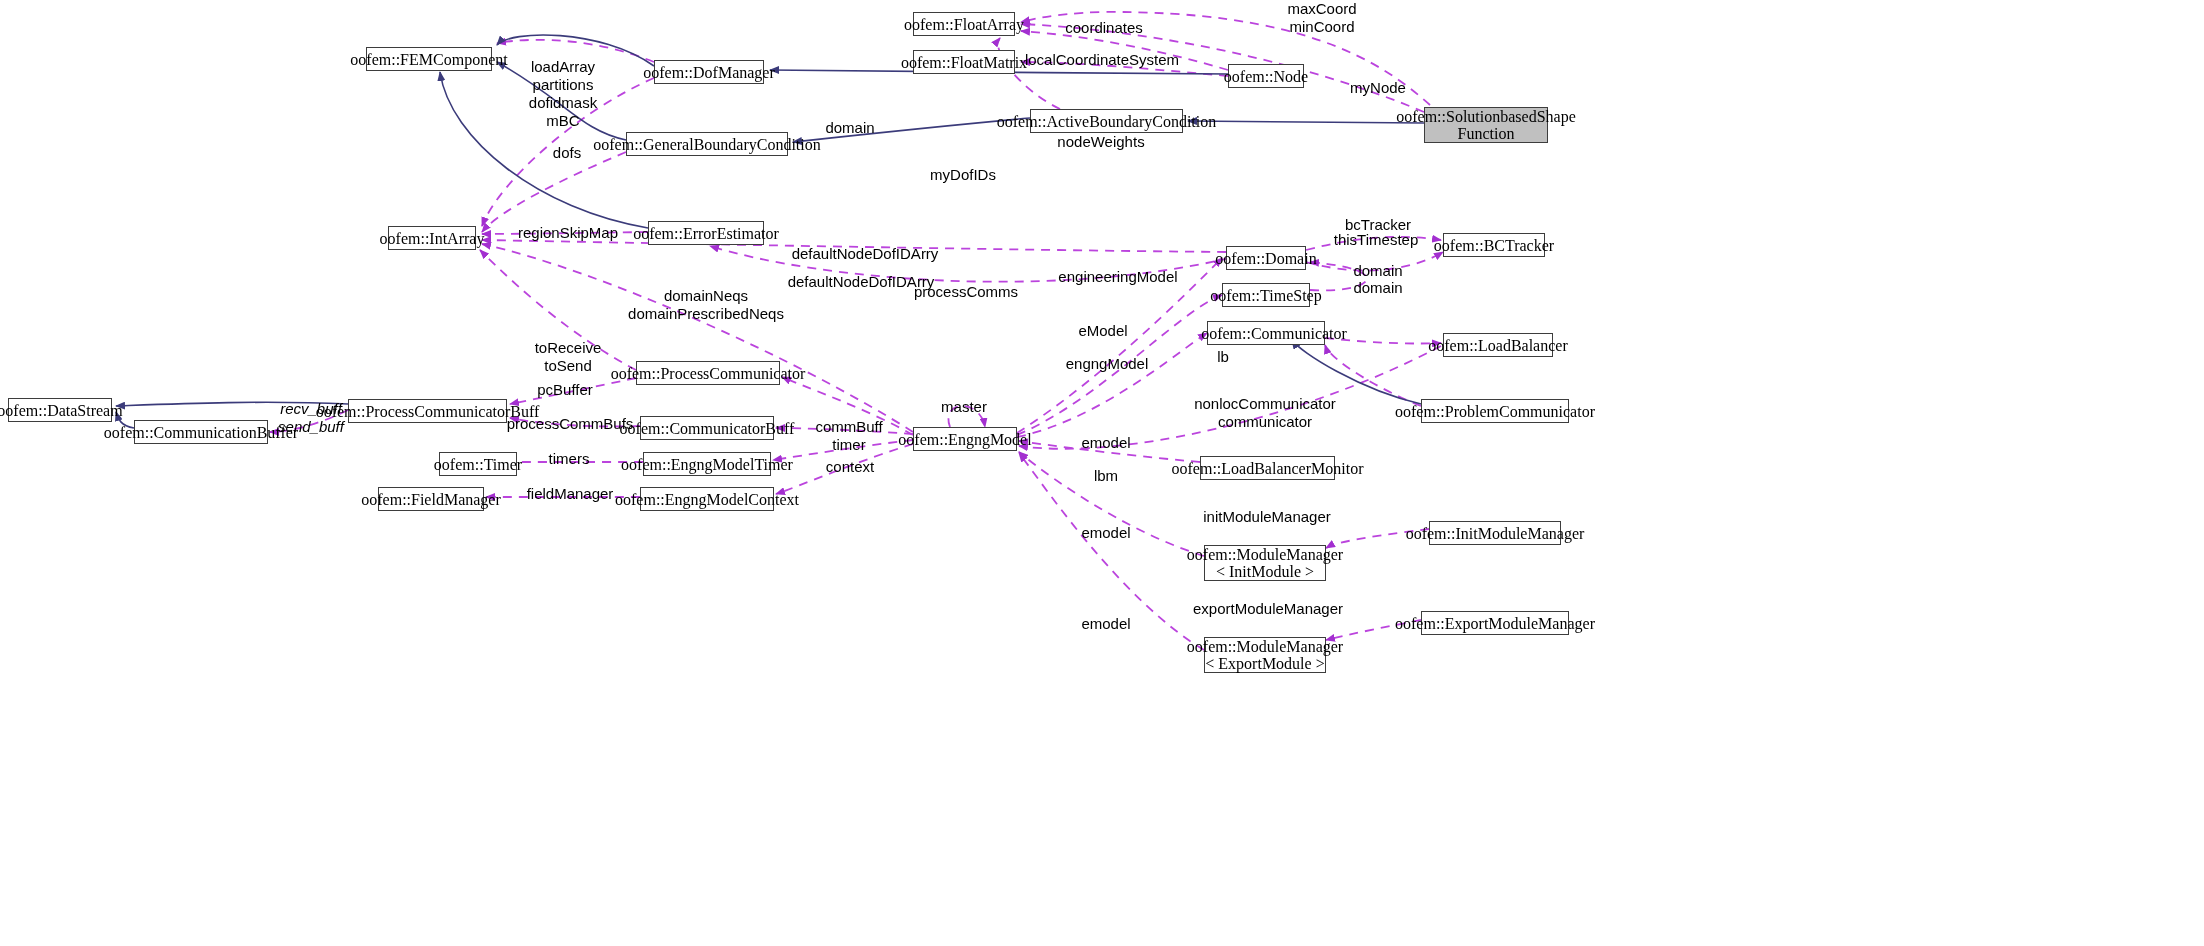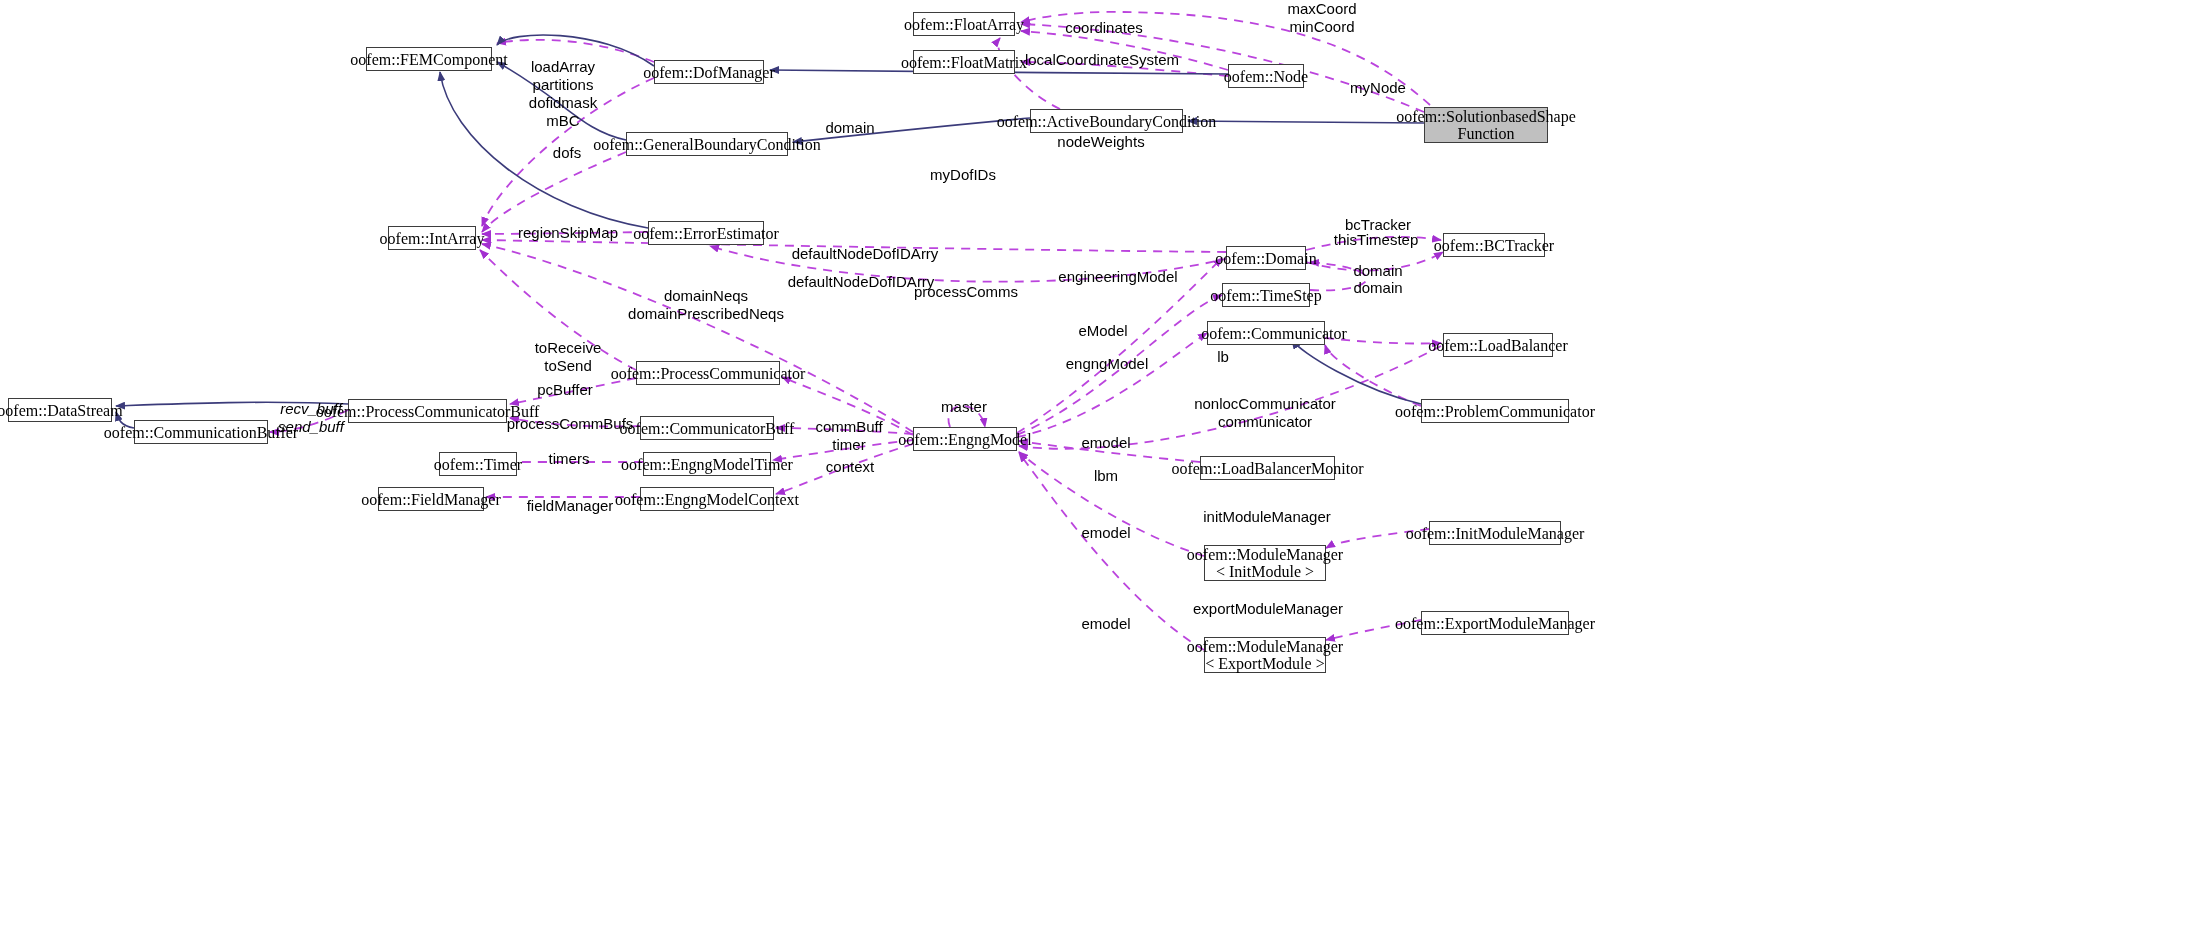--- a/index.html
+++ b/index.html
@@ -200,20 +200,20 @@
       <div class="edge-label" style="left: 311px; top: 400px; font-style: italic;">recv_buff
 send_buff</div>
       <div class="edge-label" style="left: 570px; top: 415px;">processCommBufs</div>
       <div class="edge-label" style="left: 849px; top: 418px;">commBuff</div>
       <div class="edge-label" style="left: 1106px; top: 434px;">emodel</div>
       <div class="edge-label" style="left: 964px; top: 398px;">master</div>
       <div class="edge-label" style="left: 849px; top: 436px;">timer</div>
       <div class="edge-label" style="left: 569px; top: 450px;">timers</div>
       <div class="edge-label" style="left: 850px; top: 458px;">context</div>
       <div class="edge-label" style="left: 1106px; top: 467px;">lbm</div>
-      <div class="edge-label" style="left: 570px; top: 485px; margin-top: 12px;">fieldManager</div>
+      <div class="edge-label" style="left: 570px; top: 485px;">fieldManager</div>
       <div class="edge-label" style="left: 1267px; top: 508px;">initModuleManager</div>
       <div class="edge-label" style="left: 1106px; top: 524px;">emodel</div>
       <div class="edge-label" style="left: 1268px; top: 600px;">exportModuleManager</div>
       <div class="edge-label" style="left: 1106px; top: 615px;">emodel</div>
     </div>
 
 </div>
 
 </body></html>

